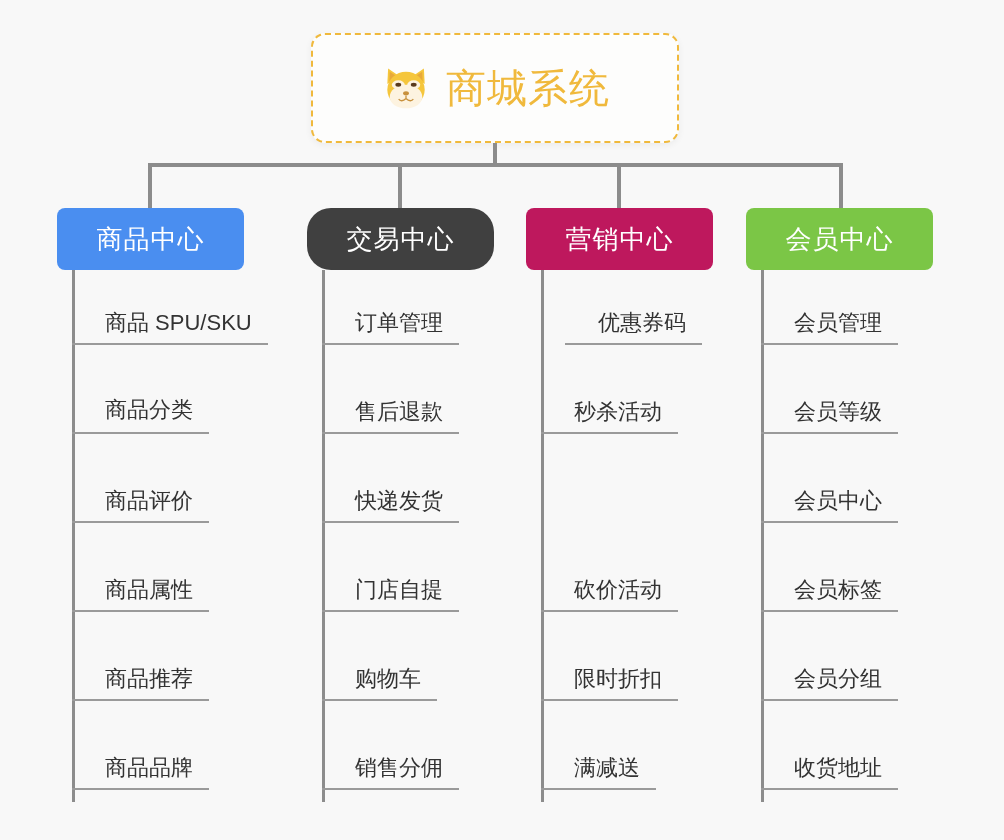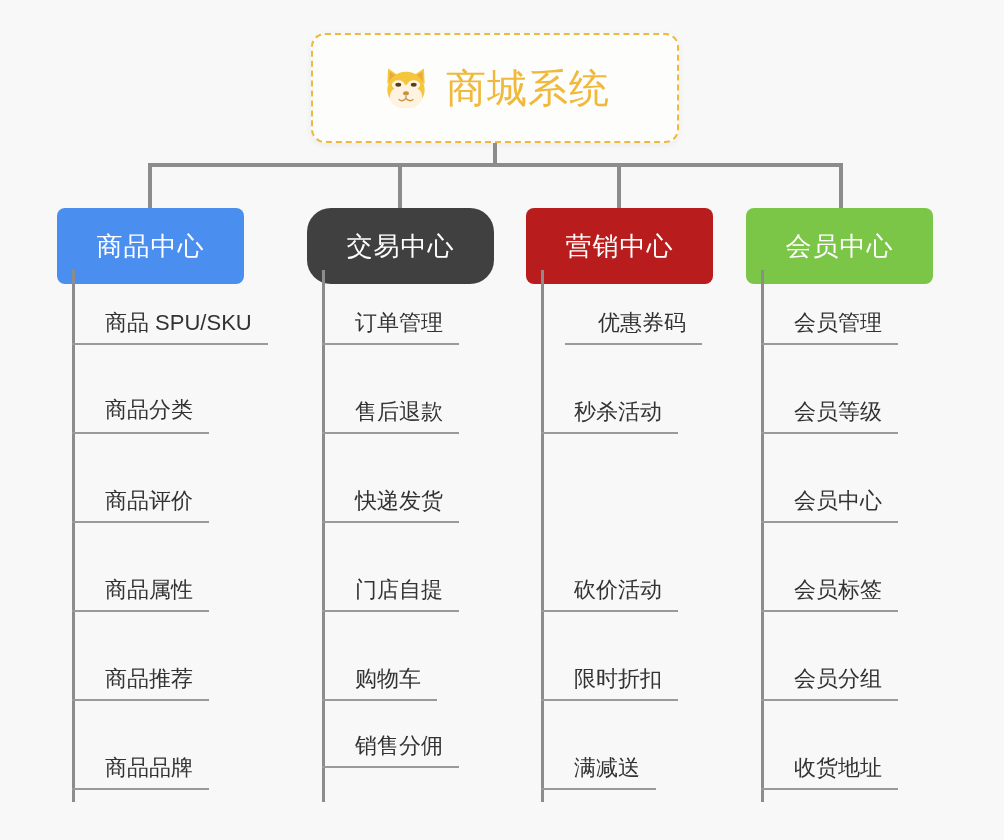--- a/index.html
+++ b/index.html
@@ -57,21 +57,21 @@
   .conn {
     position: absolute;
     background: #8c8c8c;
   }
   .conn-v { width: 4px; }
   .conn-h { height: 4px; }
 
   
   .cat-box {
     position: absolute;
-    height: 76px;
+    height: 62px;
     border-radius: 8px;
     display: flex;
     align-items: center;
     justify-content: center;
     color: #ffffff;
     font-size: 26px;
     letter-spacing: 1px;
     white-space: nowrap;
   }
 
@@ -194,26 +194,26 @@
     <span class="leaf-rule"></span>
   </div>
   <div class="leaf" style="left:322px; top:579px;">
     <span class="leaf-label">门店自提</span>
     <span class="leaf-rule"></span>
   </div>
   <div class="leaf" style="left:322px; top:668px;">
     <span class="leaf-label">购物车</span>
     <span class="leaf-rule"></span>
   </div>
-  <div class="leaf" style="left:322px; top:735px;">
+  <div class="leaf" style="left:322px; top:757px;">
     <span class="leaf-label">销售分佣</span>
     <span class="leaf-rule"></span>
   </div>
 
-  <div class="cat-box" style="left:526px; top:208px; width:187px; background:#b91c1c;">
+  <div class="cat-box" style="left:526px; top:208px; width:187px; background:#be185d;">
     <span>营销中心</span>
   </div>
   <div class="spine" style="left:541px; top:270px; height:532px;"></div>
 
   <div class="leaf" style="left:541px; top:312px;padding-left:24px;">
     <span class="leaf-label">优惠券码</span>
     <span class="leaf-rule"></span>
   </div>
   <div class="leaf" style="left:541px; top:401px;">
     <span class="leaf-label">秒杀活动</span>

